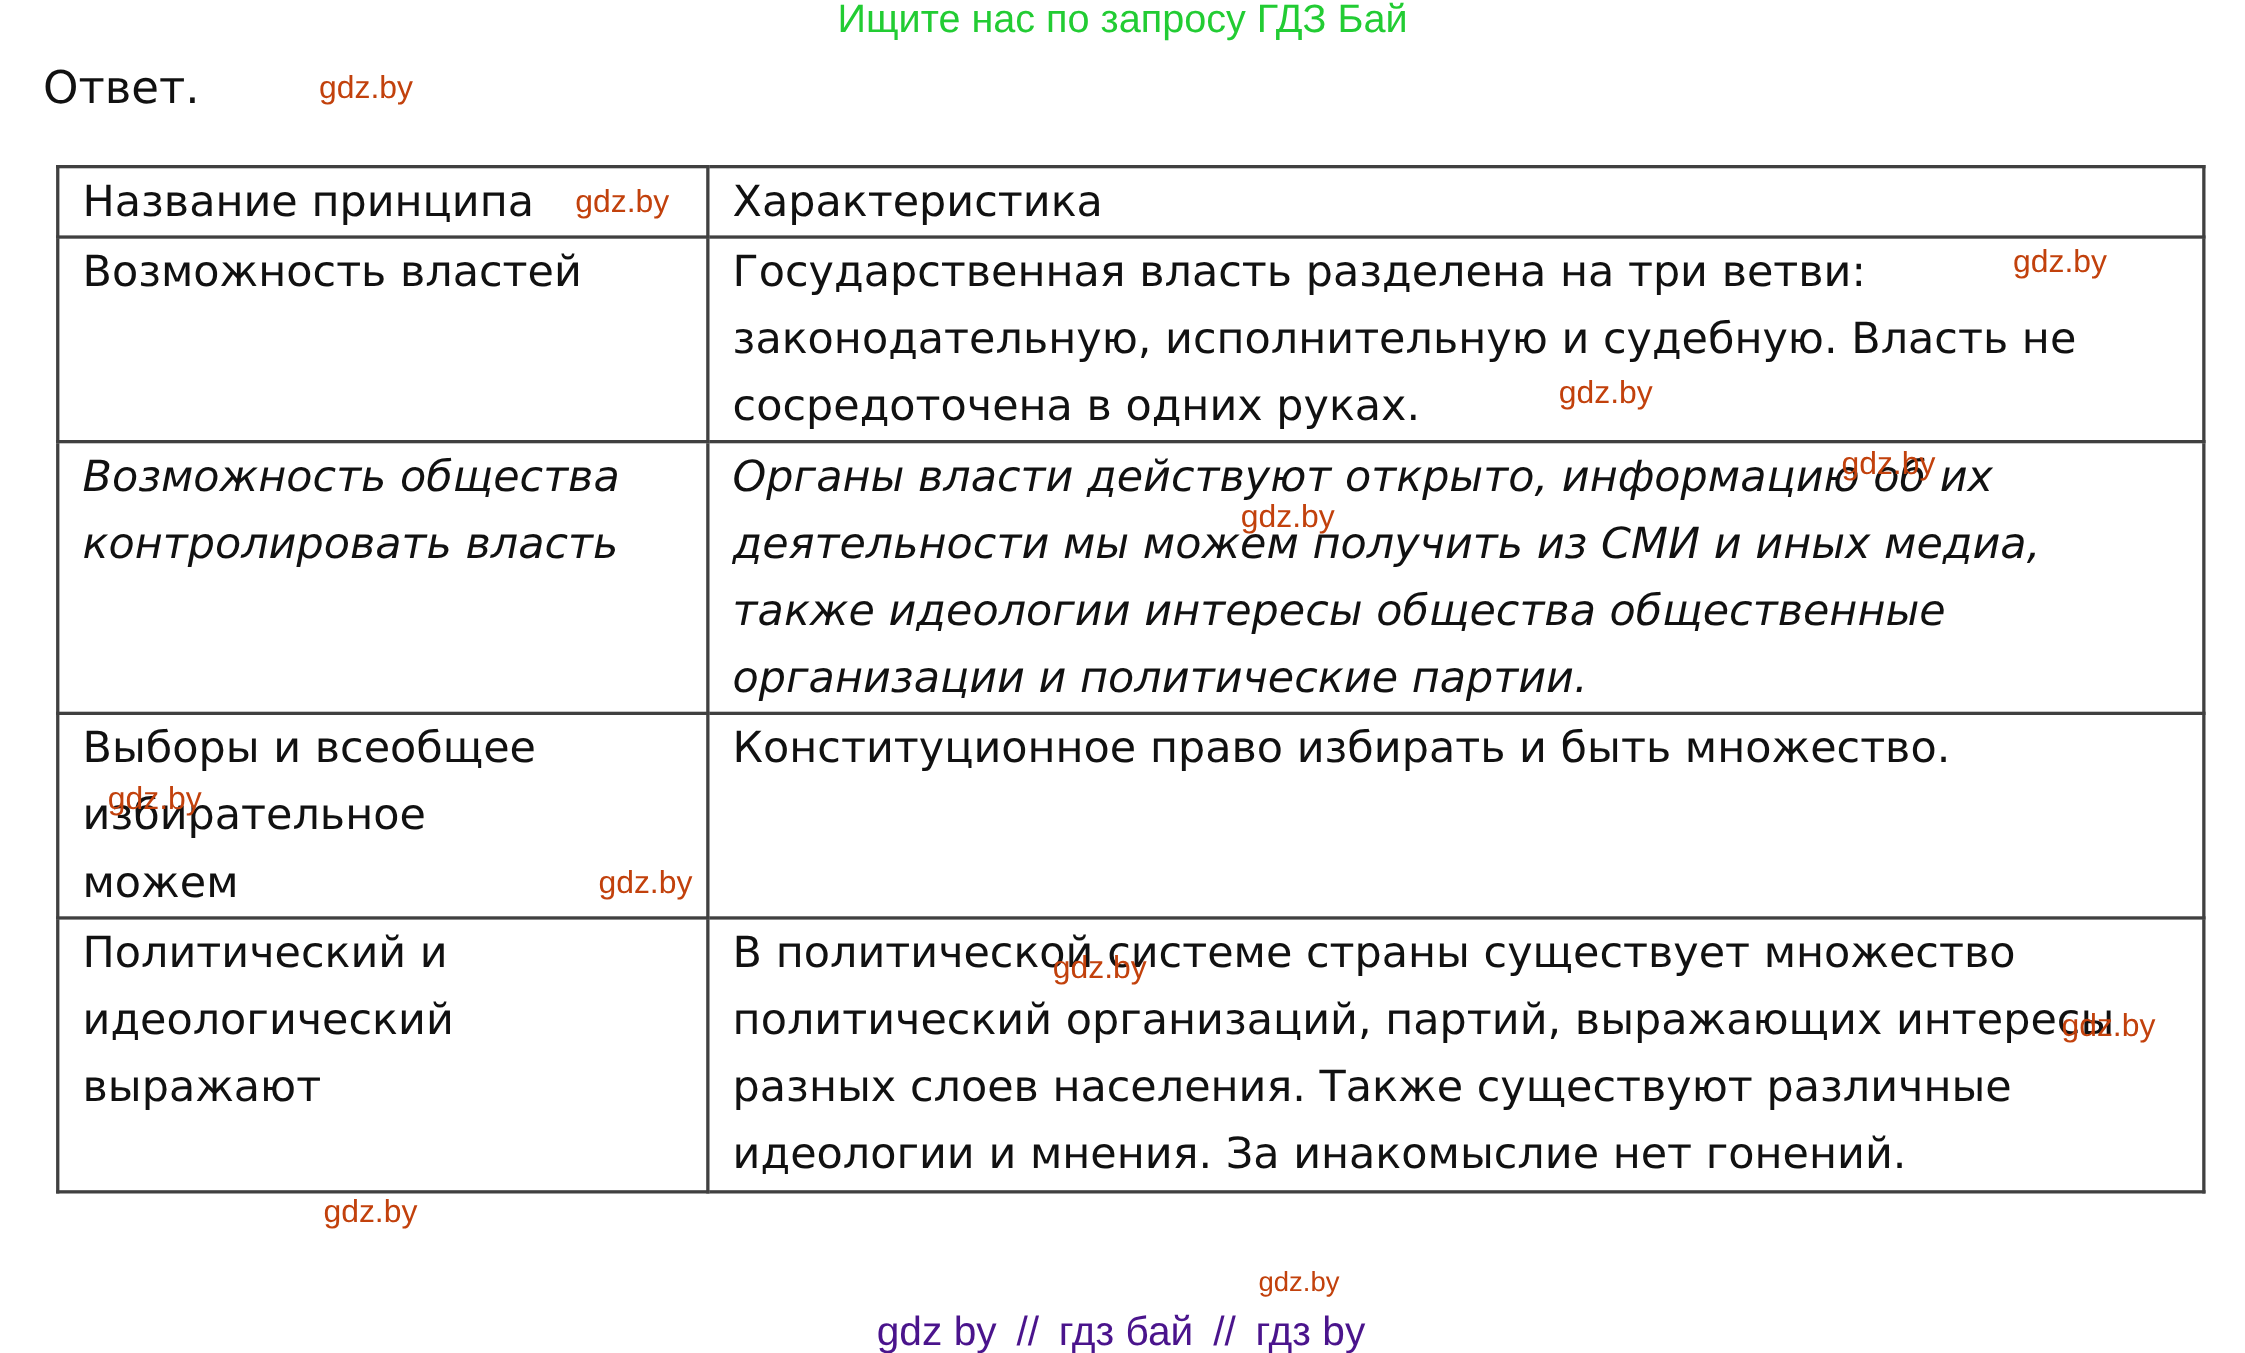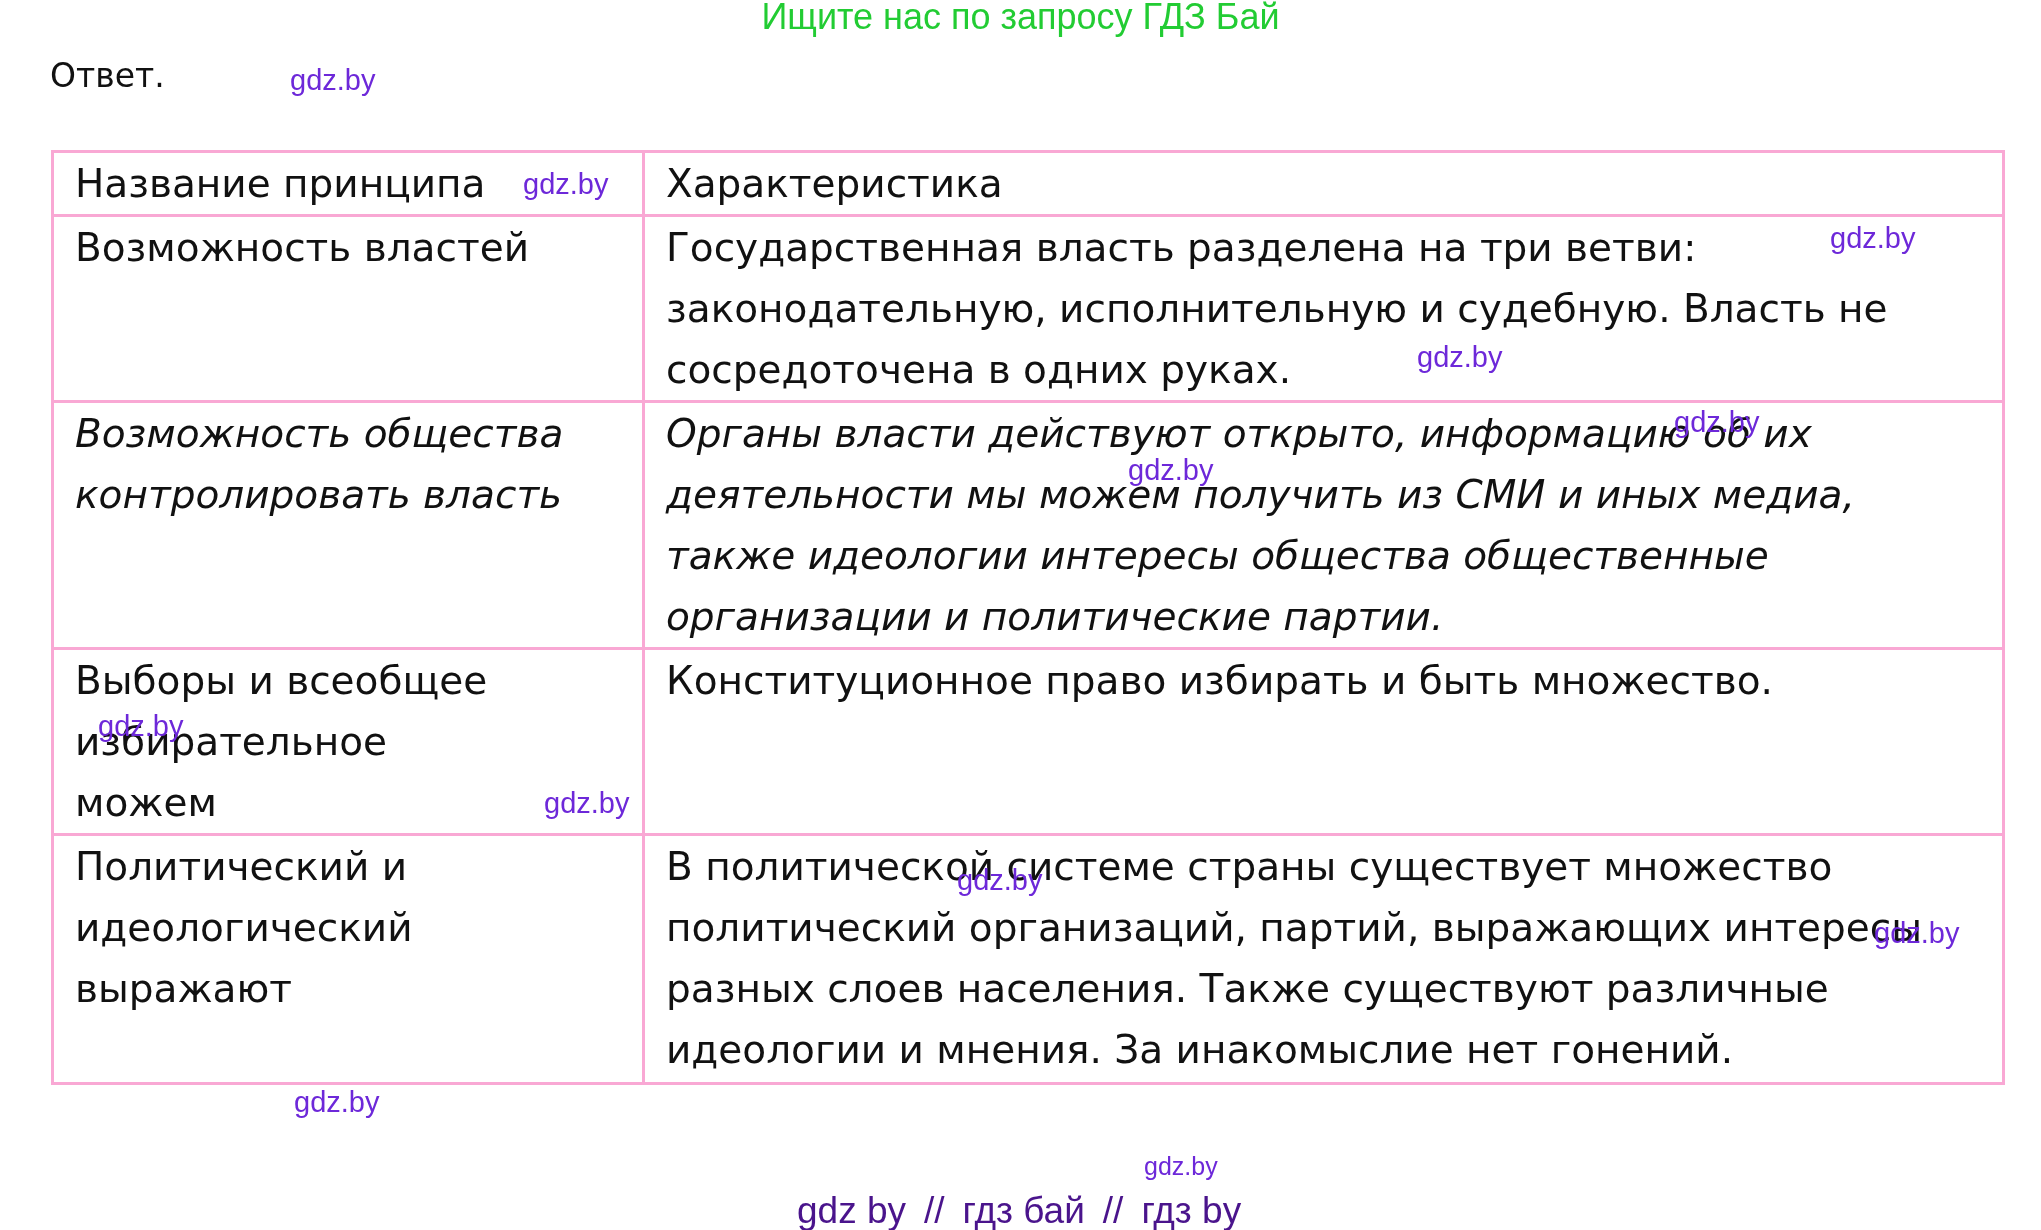--- a/index.html
+++ b/index.html
@@ -6,30 +6,30 @@
   body {
     width: 2041px; height: 1230px; position: relative; overflow: hidden;
     font-family: "DejaVu Sans", sans-serif; color: #111111;
   }
   .abs { position: absolute; white-space: nowrap; }
   .top-banner {
     left: 0; width: 2041px; top: -4px; text-align: center;
     font-family: "Liberation Sans", sans-serif; font-size: 36px; color: #22cc33;
     letter-spacing: 0px;
   }
-  .answer-label { left: 50px; top: 56px; font-size: 33px; }
+  .answer-label { left: 39px; top: 56px; font-size: 41px; }
   .wm {
-    font-family: "Liberation Sans", sans-serif; font-size: 29px; color: #6d28d9;
+    font-family: "Liberation Sans", sans-serif; font-size: 29px; color: #c2410c;
   }
   table.principles {
     position: absolute; left: 51px; top: 150px; width: 1951px;
     border-collapse: collapse; table-layout: fixed;
   }
   table.principles td, table.principles th {
-    border: 3px solid #f9a8d4; vertical-align: top;
+    border: 3px solid #404040; vertical-align: top;
     font-size: 39px; line-height: 61px; font-weight: normal; text-align: left;
     padding: 0 10px 0 21px;
   }
   table.principles col.c1 { width: 591px; }
   table.principles col.c2 { width: 1360px; }
   tr.hdr { height: 61px; }
   tr.r1 { height: 186px; }
   tr.r2 { height: 124px; }
   tr.r3 { height: 246px; font-style: italic; }
   tr.r4 { height: 125px; }

